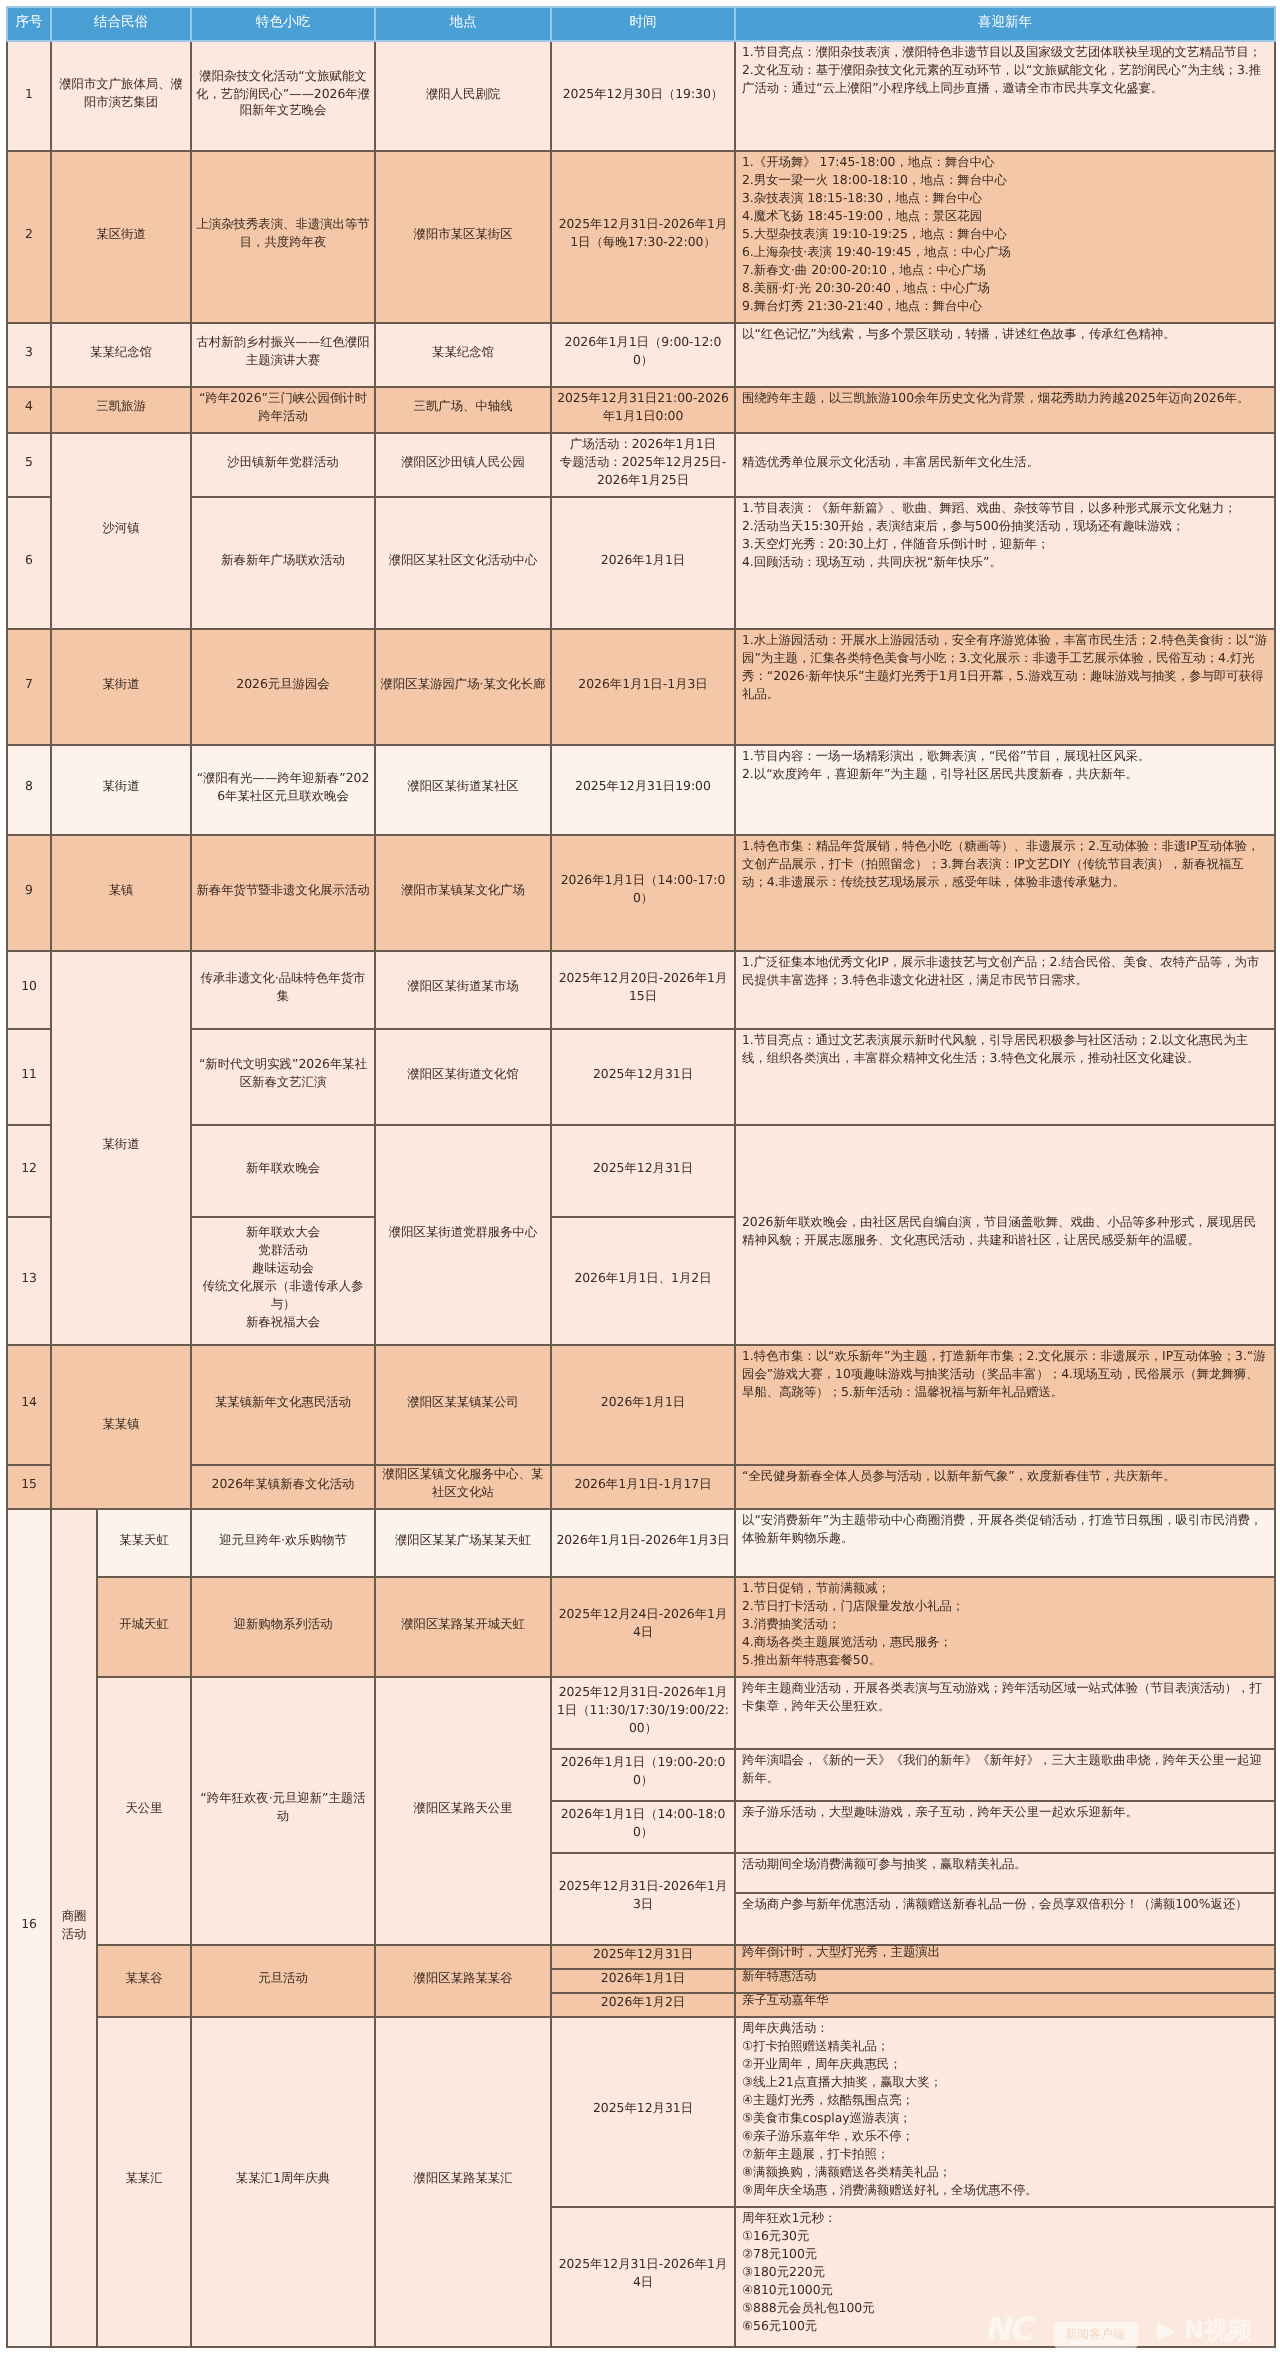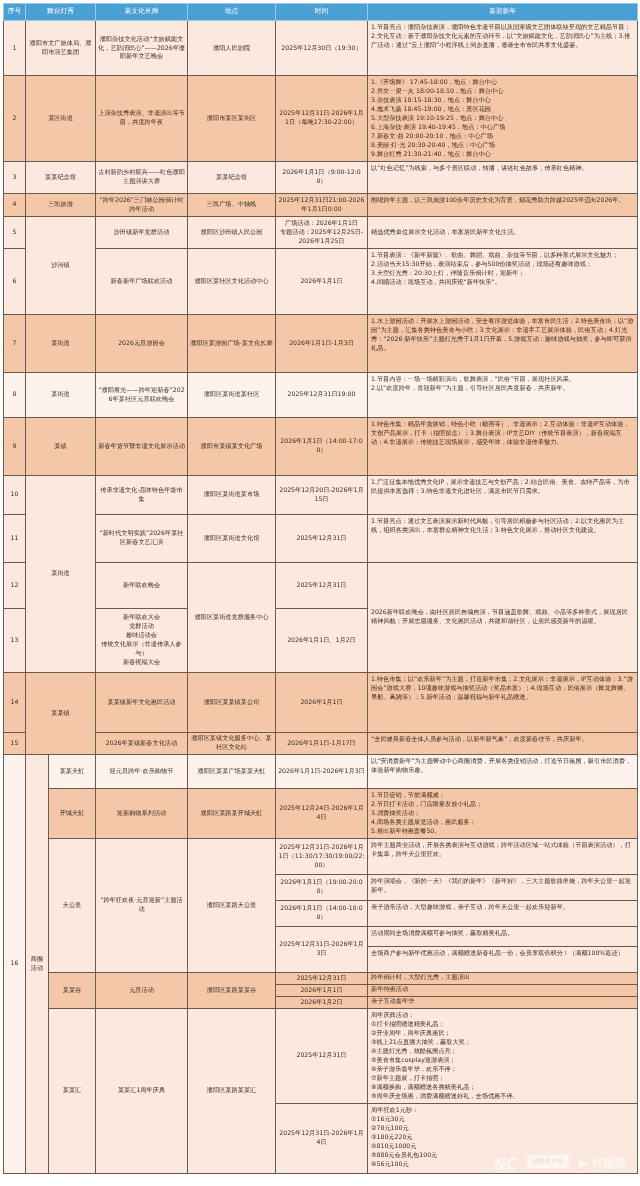--- a/index.html
+++ b/index.html
@@ -6,21 +6,21 @@
   body{width:640px;height:1186px;overflow:hidden;font-family:"DejaVu Sans","Liberation Sans",sans-serif;}
   .wrap{position:absolute;left:3px;top:3px;width:634px;}
   table{border-collapse:collapse;width:634px;table-layout:fixed;font-size:6.2px;line-height:1.45;color:#3a2a20;}
   th{background:#4a9fd4;color:#ffffff;font-weight:normal;height:14px;border:1px solid #9cc8e6;font-size:6.8px;margin-top:25px;}
   td{border:1px solid #6b5a4e;text-align:center;vertical-align:middle;padding:1px 2px;word-break:break-all;}
   td.hl{text-align:left;vertical-align:top;padding:2px 3px;white-space:pre-line;}
   tr.light td{background:#fbe9df;}
   tr.dark td{background:#f4c7a8;}
   tr.pale td{background:#fdf3ec;}
   td.num{background:#fbe9df;}
-  .watermark{position:absolute;right:14px;bottom:12px;display:flex;gap:10px;align-items:flex-start;opacity:.55;}
+  .watermark{position:absolute;right:14px;bottom:12px;display:flex;gap:10px;align-items:flex-end;opacity:.55;}
   .wm1{color:#fff;font-size:16px;font-weight:bold;font-style:italic;letter-spacing:-1px;}
   .wm2{background:#fff;color:#f4c7a8;font-size:6px;padding:2px 6px;border-radius:2px;}
   .wm3{color:#fff;font-size:12px;font-weight:bold;}
 </style>
 </head>
 <body>
 
 <div class="wrap">
 <table>
   <colgroup>
@@ -28,22 +28,22 @@
         <col style="width:23px">
         <col style="width:47px">
         <col style="width:92px">
     <col style="width:88px">
         <col style="width:92px">
         <col style="width:270px">
   </colgroup>
   <thead>
     <tr>
       <th>序号</th>
-      <th colspan="2">舞台灯秀</th>
-      <th>某文化长廊</th>
+      <th colspan="2">结合民俗</th>
+      <th>特色小吃</th>
       <th>地点</th>
       <th>时间</th>
       <th>喜迎新年</th>
     </tr>
   </thead>
   <tbody>
 
     <tr class="light" style="height:55px">
       <td>1</td>
       <td colspan="2">濮阳市文广旅体局、濮阳市演艺集团</td>

